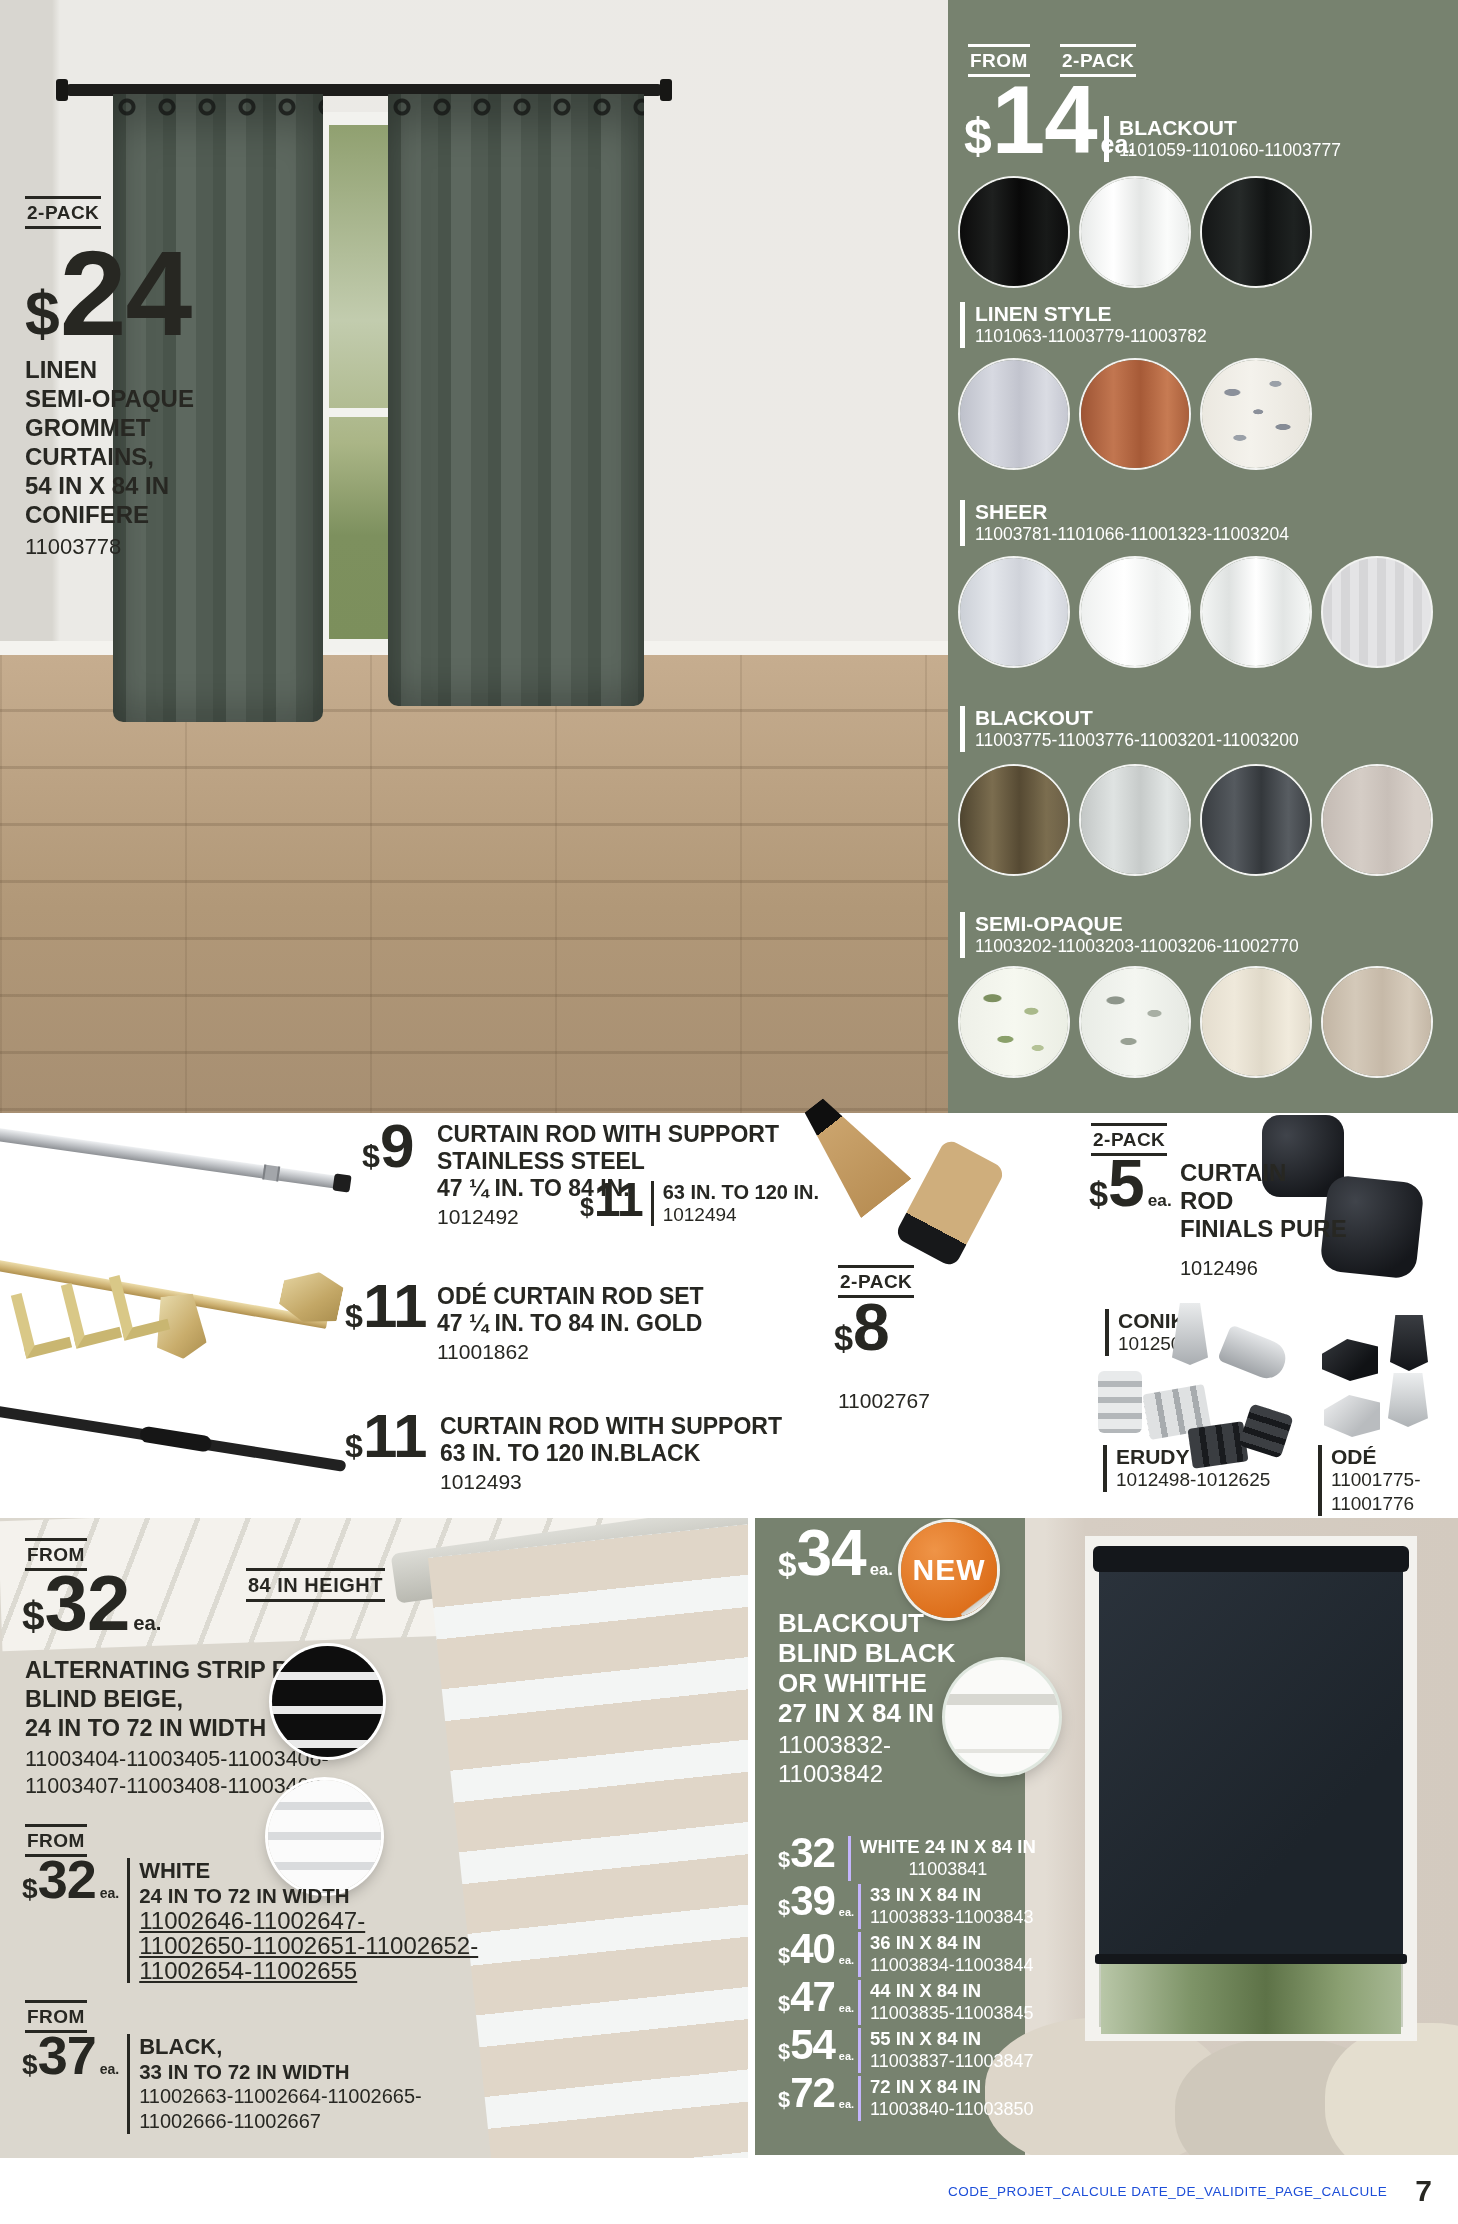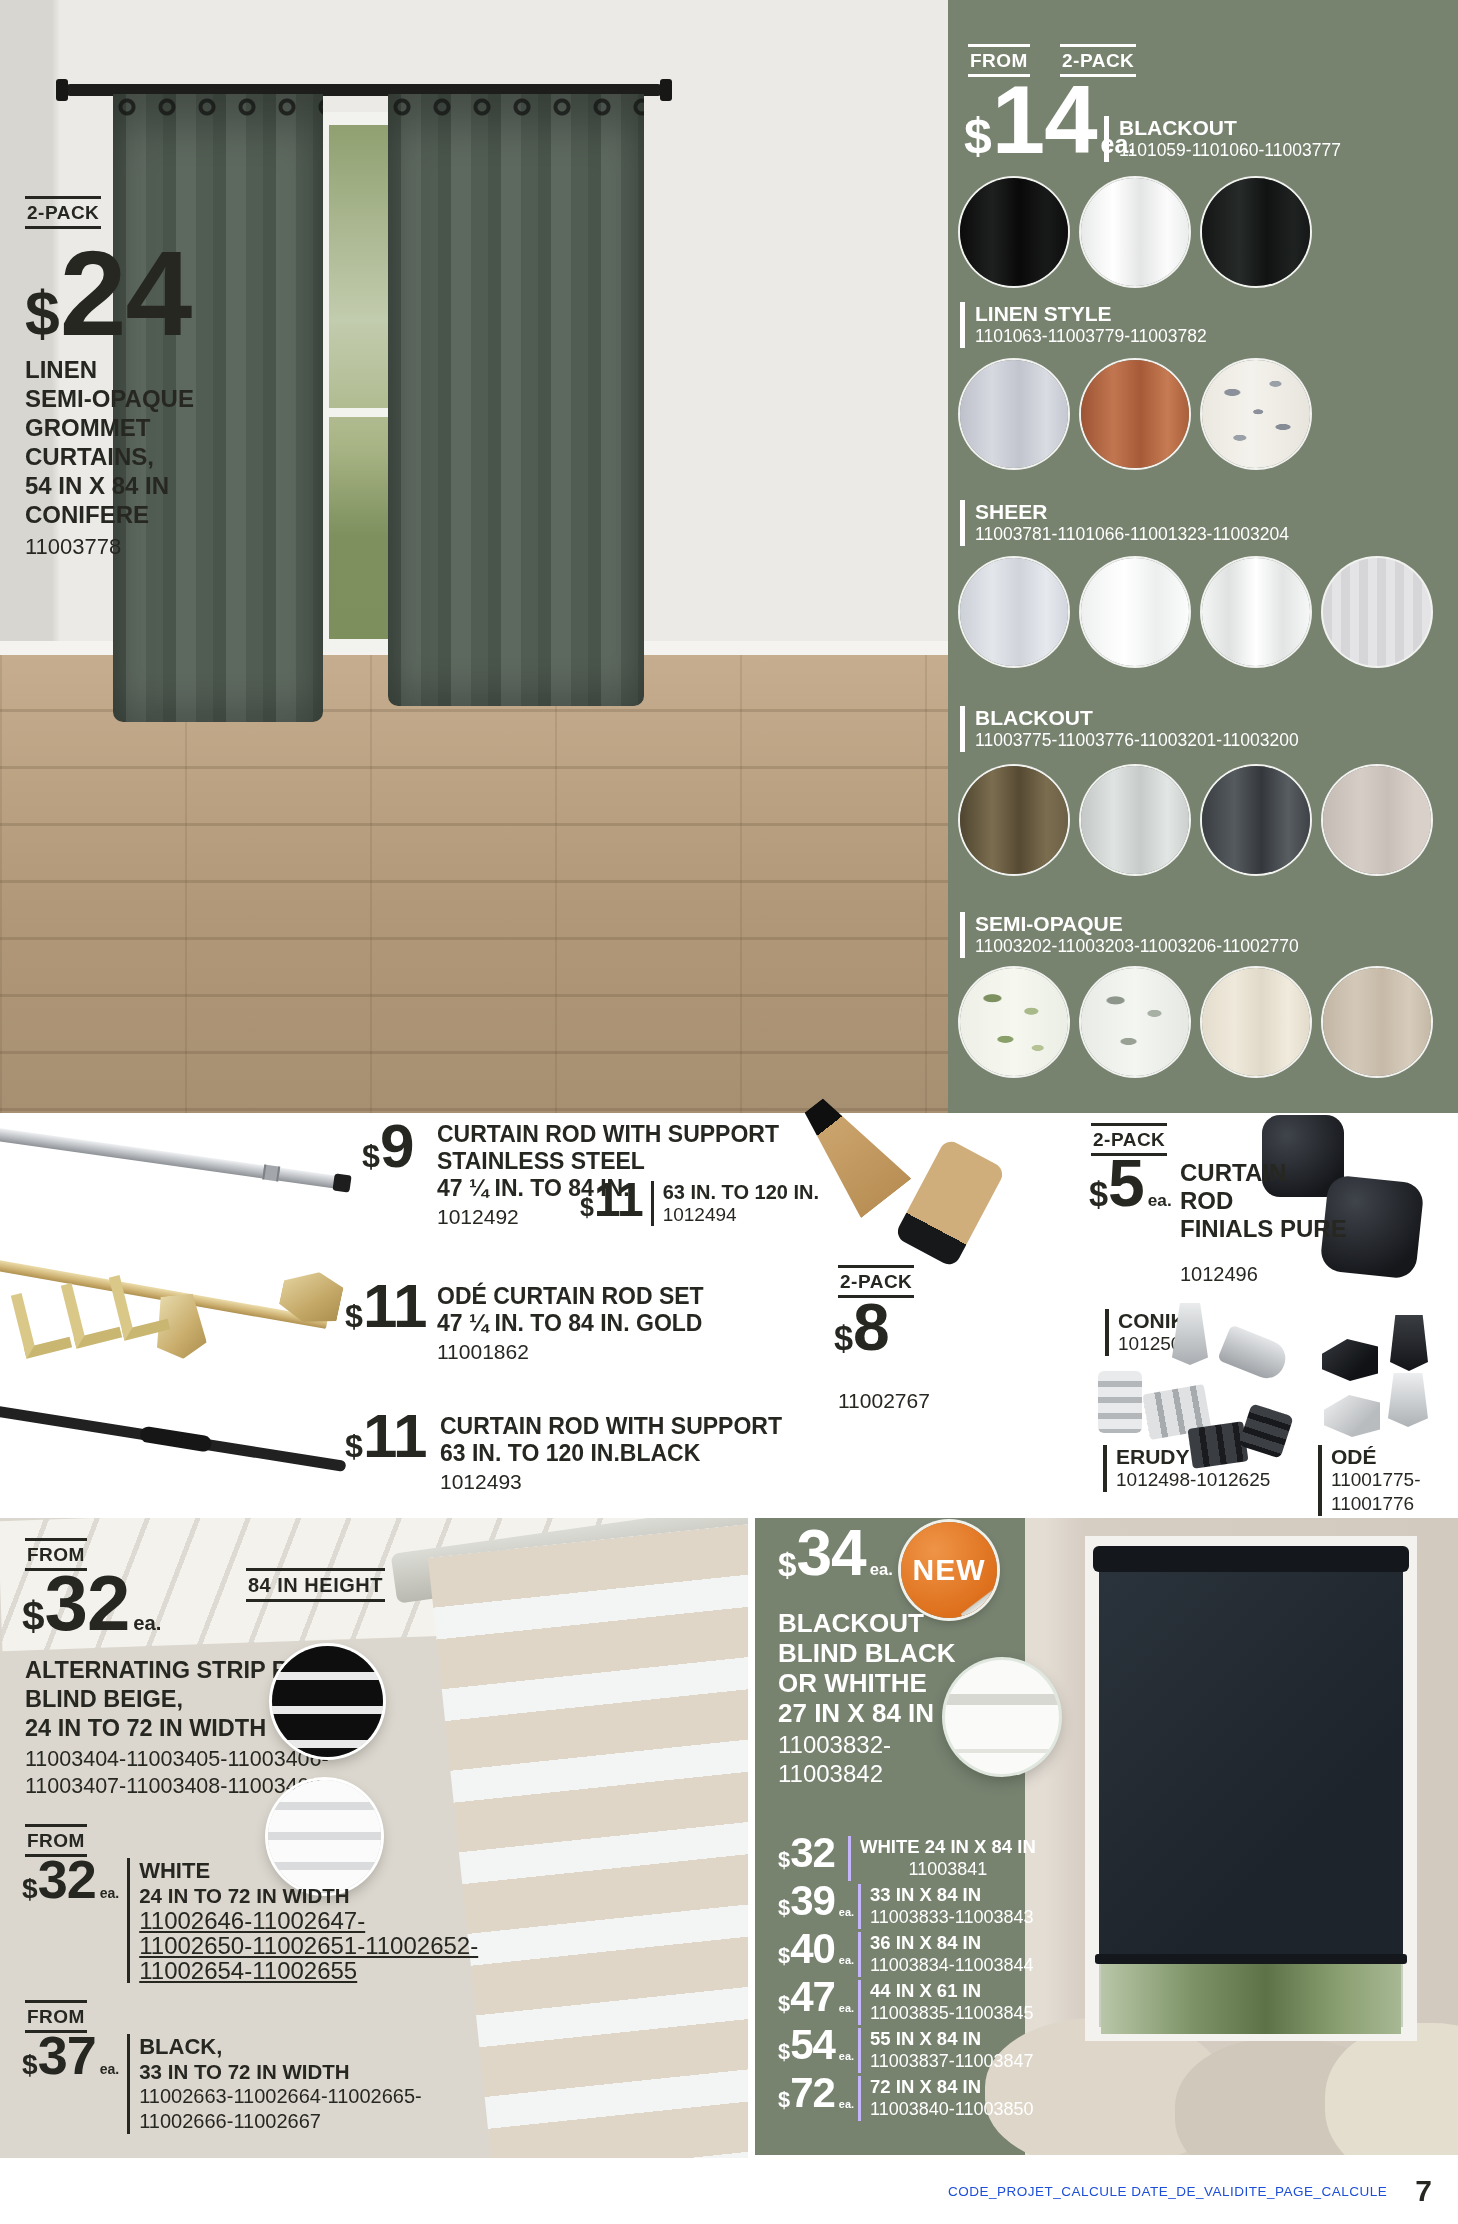--- a/index.html
+++ b/index.html
@@ -317,21 +317,21 @@
     <span class="tag abs" style="left:1091px;top:10px;">2-PACK</span>
     <div class="price k abs" style="left:1089px;top:44px;font-size:66px;">
       <span class="cur">$</span>
         <span class="val">5</span>
         <span class="unit">ea.</span>
     </div>
     <div class="abs" style="left:1180px;top:46px;">
       <div class="b pre" style="font-size:24px;line-height:28px;">CURTAIN
 ROD
 FINIALS PURE</div>
-      <div class="r" style="font-size:20px;margin-top:20px;">1012496</div>
+      <div class="r" style="font-size:20px;margin-top:14px;">1012496</div>
     </div>
 
     <div class="grpk abs" style="left:1105px;top:196px;">
       <div class="lb">CONIK</div>
       <div class="cd">1012501</div>
     </div>
     <div class="abs" style="left:1172px;top:190px;width:36px;height:62px;background:linear-gradient(180deg,#e9ebec,#a9adb1);clip-path:polygon(22% 0,78% 0,100% 88%,50% 100%,0 88%);"></div>
     <div class="abs" style="left:1222px;top:222px;width:64px;height:38px;background:linear-gradient(180deg,#e4e6e8,#9fa3a7);transform:rotate(22deg);border-radius:6px 18px 18px 6px;"></div>
 
     <div class="abs" style="left:1098px;top:258px;width:44px;height:62px;background:repeating-linear-gradient(180deg,#e8eaeb 0 10px,#b3b7ba 10px 16px);border-radius:6px;"></div>
@@ -468,21 +468,21 @@
           <div class="r">11003834-11003844</div>
         </div>
     </div>
     <div class="bo-row" style="top:462px;">
       <div class="price">
           <span class="cur">$</span>
           <span class="val">47</span>
           <span class="unit">ea.</span>
         </div>
       <div class="bo-rt">
-          <div class="b">44 IN X 61 IN</div>
+          <div class="b">44 IN X 84 IN</div>
           <div class="r">11003835-11003845</div>
         </div>
     </div>
     <div class="bo-row" style="top:510px;">
       <div class="price">
           <span class="cur">$</span>
           <span class="val">54</span>
           <span class="unit">ea.</span>
         </div>
       <div class="bo-rt">

